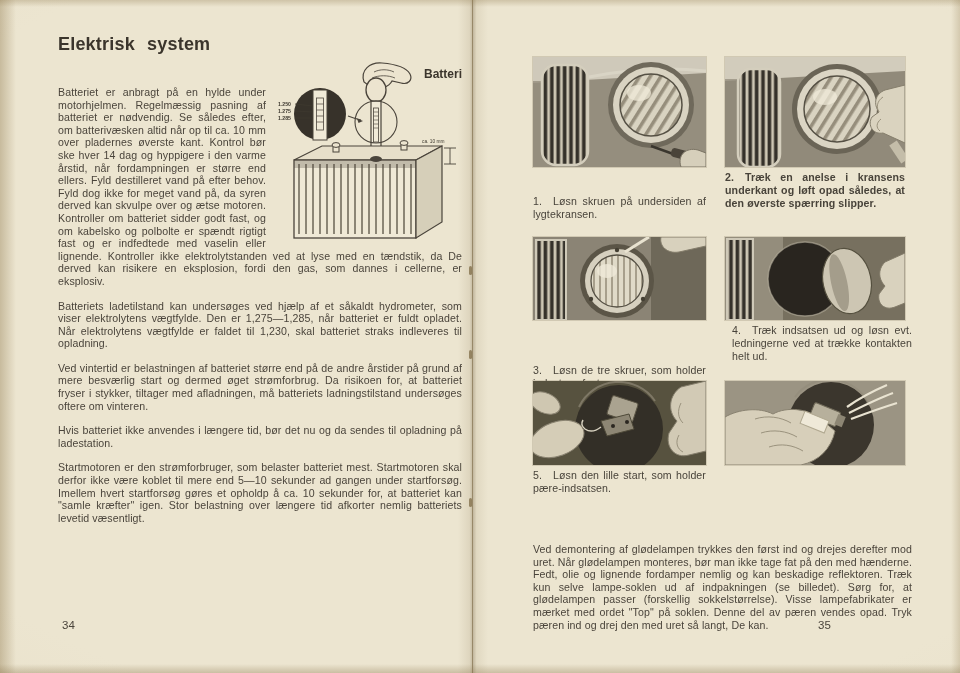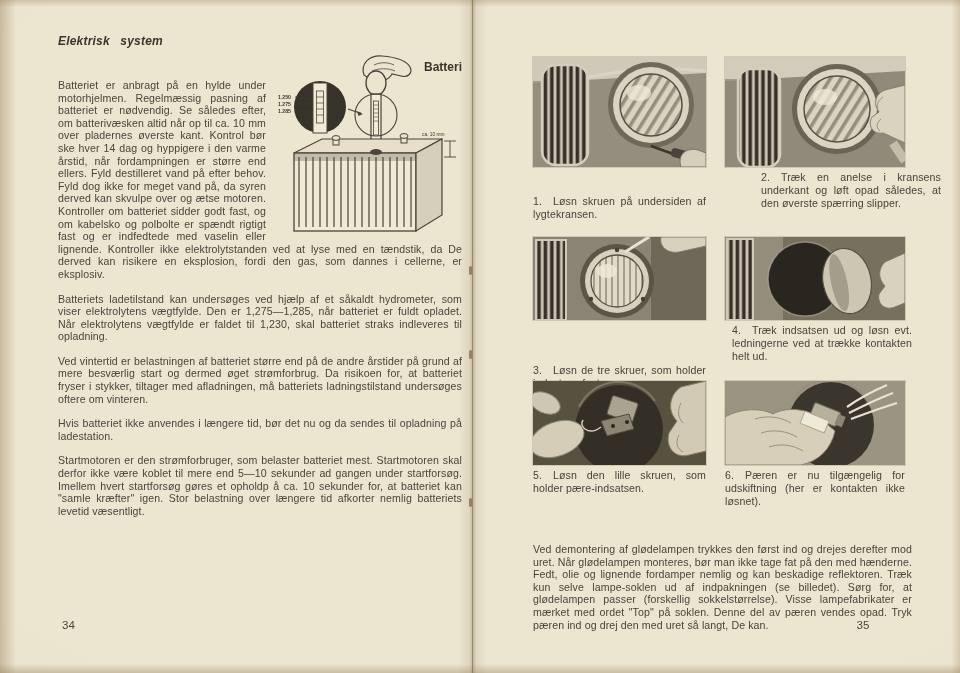--- a/index.html
+++ b/index.html
@@ -15,42 +15,42 @@
   .edge-top{left:0;top:0;width:960px;height:7px;background:linear-gradient(180deg,rgba(140,118,74,.30),rgba(140,118,74,0));}
   .edge-bottom{left:0;bottom:0;width:960px;height:9px;background:linear-gradient(0deg,rgba(130,108,66,.32),rgba(130,108,66,0));}
   .edge-right{right:0;top:0;width:9px;height:673px;background:linear-gradient(270deg,rgba(140,118,74,.25),rgba(140,118,74,0));}
   .gutter{position:absolute;left:458px;top:0;width:30px;height:673px;
     background:linear-gradient(90deg,rgba(120,100,60,0),rgba(120,100,60,.12) 38%,rgba(95,75,40,.30) 50%,rgba(120,100,60,.10) 62%,rgba(120,100,60,0));}
   .gutter-line{position:absolute;left:472px;top:0;width:1px;height:673px;background:rgba(105,85,48,.5);}
   .staple{position:absolute;left:469px;width:3px;height:9px;background:#7d6b45;border-radius:2px;opacity:.75;}
 
   
   .left-col{position:absolute;left:58px;top:34px;width:404px;}
-  .l-title{font-size:12px;font-weight:bold;letter-spacing:.2px;word-spacing:7px;color:#3b352c;margin:0 0 12px 0;font-style:italic;}
+  .l-title{font-size:18px;font-weight:bold;letter-spacing:.2px;word-spacing:7px;color:#3b352c;margin:0 0 12px 0;}
   .l-head{font-size:12px;font-weight:bold;color:#3b352c;margin:0 0 5px 4px;text-align:right;}
   .body-text{font-size:10.6px;line-height:12.6px;text-align:justify;letter-spacing:.1px;color:#4a443b;margin:0;}
   .para{margin-top:12px;}
   .figure-float{float:right;width:186px;height:176px;margin:-26px 0 2px 10px;overflow:visible;}
   .pagenum{position:absolute;font-size:11.5px;color:#4a443b;}
   .pagenum-34{left:62px;top:619px;}
-  .pagenum-35{left:818px;top:619px;width:90px;text-align:center;}
+  .pagenum-35{left:818px;top:619px;width:90px;text-align:left;}
 
   
   .r-title{position:absolute;left:533px;top:36px;font-size:12.5px;font-weight:bold;color:#3b352c;letter-spacing:.2px;margin:0;}
   .photo{position:absolute;overflow:hidden;box-shadow:0 0 0 1px rgba(90,78,52,.18);}
   .photo svg{display:block;width:100%;height:100%;}
   .ph-1{left:533px;top:57px;width:173px;height:110px;}
   .ph-2{left:725px;top:57px;width:180px;height:110px;}
   .ph-3{left:533px;top:237px;width:173px;height:83px;}
   .ph-4{left:725px;top:237px;width:180px;height:83px;}
   .ph-5{left:533px;top:381px;width:173px;height:84px;}
   .ph-6{left:725px;top:381px;width:180px;height:84px;}
   .caption{position:absolute;font-size:10.6px;line-height:13px;text-align:justify;letter-spacing:.1px;color:#45403700;color:#48433a;}
   .cap-1{left:533px;top:171px;width:173px;margin-top:24px;}
-  .cap-2{left:761px;top:171px;width:180px;}
+  .cap-2{left:725px;top:171px;width:180px;font-weight:bold;}
   .cap-3{left:533px;top:324px;width:173px;margin-top:40px;}
   .cap-4{left:725px;top:324px;width:180px;margin-left:7px;}
   .cap-5{left:533px;top:469px;width:173px;}
   .cap-6{left:725px;top:469px;width:180px;}
   .cnum{margin-right:11px;}
   .r-bottom{position:absolute;left:533px;top:543px;width:379px;}
 
   .fig-label{font-size:5.2px;font-weight:bold;fill:#3d382f;}
   .fig-small{font-size:4.8px;fill:#3d382f;}
 </style>
@@ -246,24 +246,21 @@
       <g transform="rotate(22 100 34)">
         <rect x="86" y="26" width="28" height="15" rx="2" fill="#b7b09c" stroke="#6e6857" stroke-width="1"></rect>
         <rect x="112" y="28" width="8" height="11" fill="#8d8674"></rect>
         <rect x="80" y="38" width="26" height="13" fill="#efe9d8" stroke="#b0a890" stroke-width="1"></rect>
       </g>
       <path d="M122,26 C136,16 148,10 162,4 M124,32 C140,24 152,18 168,12 M126,38 C142,32 156,27 172,22" fill="none" stroke="#e9e3d1" stroke-width="2.2"></path>
     </svg>
   </div>
 
   <div class="caption cap-5">
-    <span class="cnum">5.</span><span>Løsn den lille skruen, som holder pære-indsatsen.</span>
-  </div>
-  <div class="caption cap-6">
-    <span class="cnum">6.</span><span>Pæren er nu tilgængelig for udskiftning (her er kontakten ikke løsnet).</span>
+    <span class="cnum">5.</span><span>Løsn den lille start, som holder pære-indsatsen.</span>
   </div>
 
   <p class="body-text r-bottom">Ved demontering af glødelampen trykkes den først ind og drejes derefter mod uret. Når glødelampen monteres, bør man ikke tage fat på den med hænderne. Fedt, olie og lignende fordamper nemlig og kan beskadige reflektoren. Træk kun selve lampe-soklen ud af indpakningen (se billedet). Sørg for, at glødelampen passer (forskellig sokkelstørrelse). Visse lampefabrikater er mærket med ordet "Top" på soklen. Denne del av pæren vendes opad. Tryk pæren ind og drej den med uret så langt, De kan.</p>
 
   <div class="pagenum pagenum-35">35</div>
 
   <div class="gutter"></div>
   <div class="gutter-line"></div>
   <div class="staple" style="top:266px"></div>
   <div class="staple" style="top:350px"></div>

